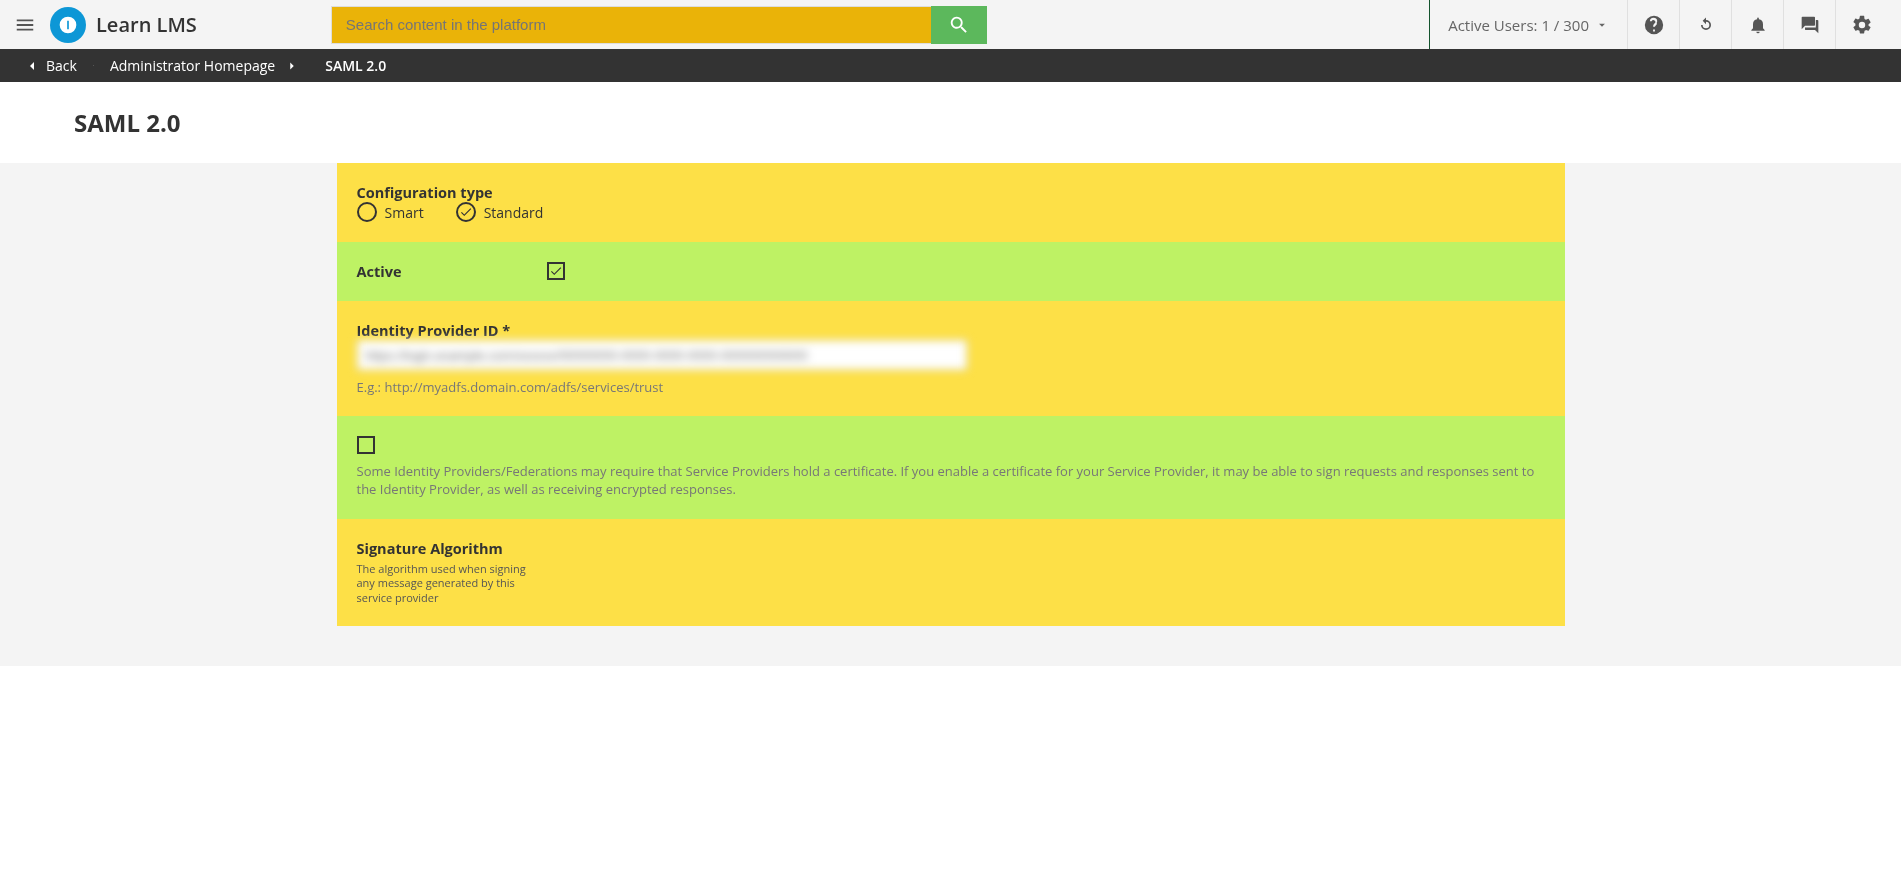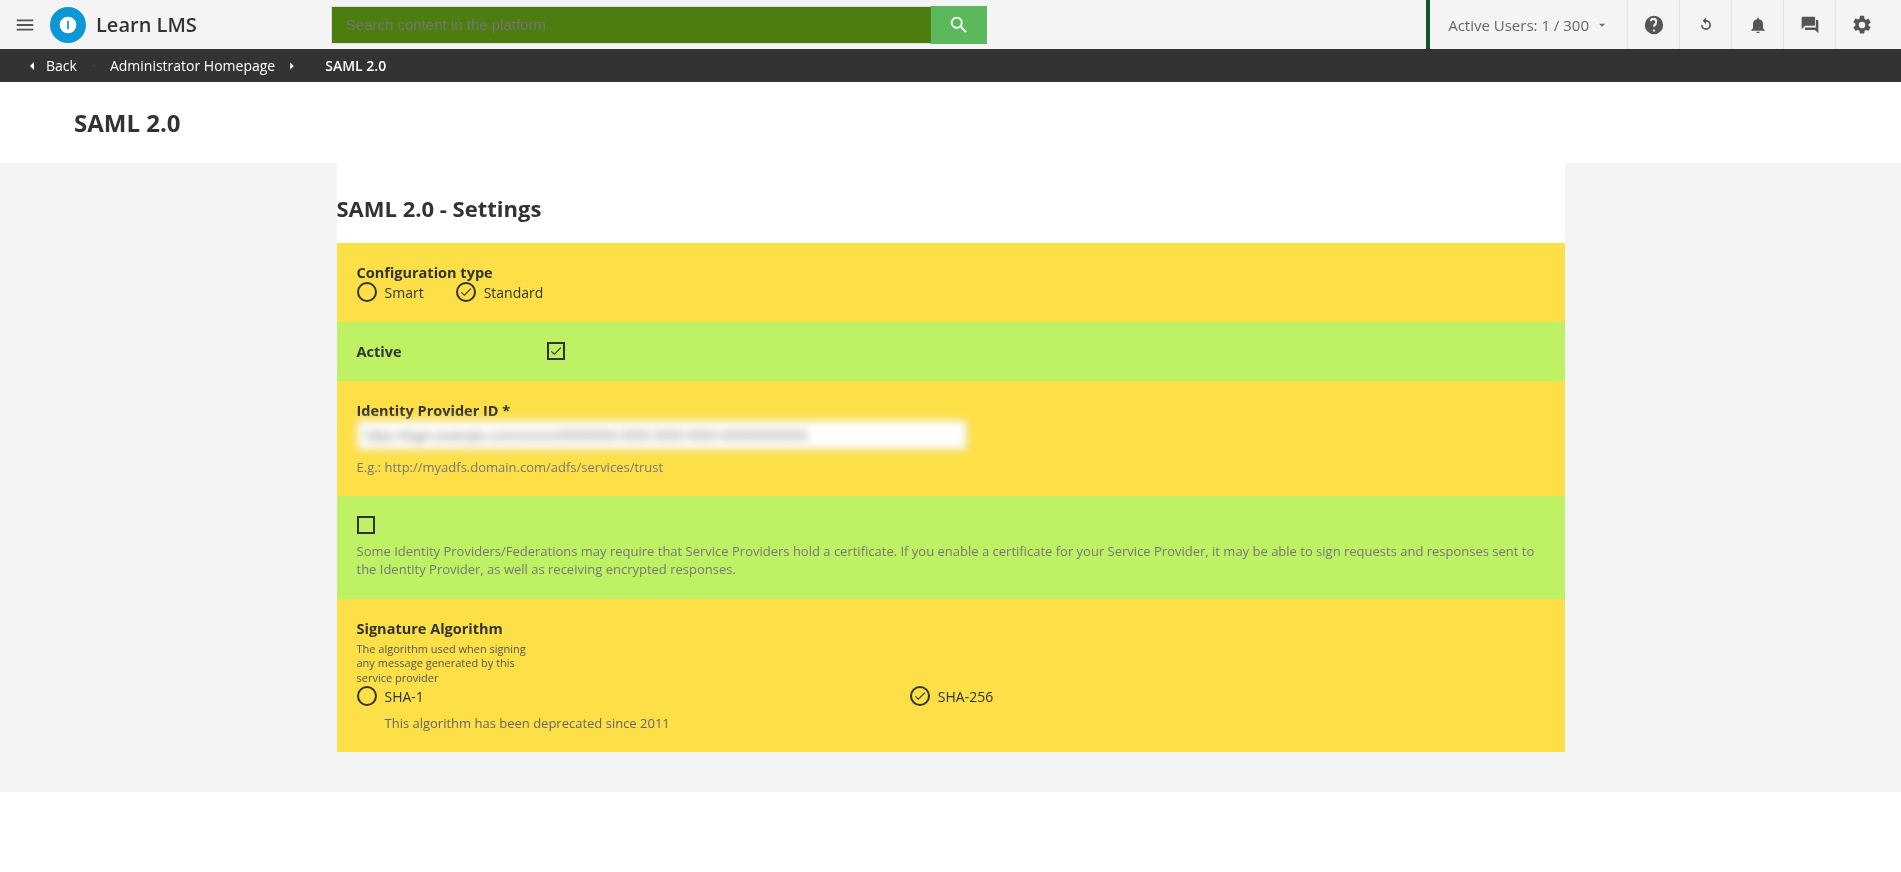--- a/index.html
+++ b/index.html
@@ -14,28 +14,28 @@
   .logo-wrap { display: flex; align-items: center; gap: 10px; }
   .logo-circle {
     width: 36px; height: 36px; border-radius: 50%;
     background: #0d97d6; display:flex; align-items:center; justify-content:center;
     color:#fff; font-weight:700;
   }
   .logo-text { font-size: 20px; font-weight: 600; color: #333; }
   .search-wrap { display:flex; margin-left: 120px; }
   .search-input {
     width: 600px; height: 38px; border: 1px solid #ddd; border-right:none;
-    padding: 0 14px; font-size: 15px; background:#4d7c0f; outline:none;
+    padding: 0 14px; font-size: 15px; background:#eab308; outline:none;
   }
   .search-btn {
     width: 56px; height: 38px; background: #5cb85c; border:none;
     display:flex; align-items:center; justify-content:center; cursor:pointer;
   }
   .header-right { margin-left:auto; display:flex; align-items:center; height:100%; }
-  .active-users { color:#666; font-size:15px; padding:0 18px; display:flex; align-items:center; gap:6px; border-left:4px solid #14532d; height:100%; }
+  .active-users { color:#666; font-size:15px; padding:0 18px; display:flex; align-items:center; gap:6px; border-left:1px solid #14532d; height:100%; }
   .header-icon { width:52px; height:100%; display:flex; align-items:center; justify-content:center; border-left:1px solid #e0e0e0; cursor:pointer; color:#555; }
   
   
   .breadcrumb-bar {
     height: 33px; background: #333; color:#fff;
     display:flex; align-items:center; padding:16px 24px; font-size:14px;
   }
   .back-link { display:flex; align-items:center; gap:6px; cursor:pointer; padding-right:16px; border-right:1px solid #555; height:100%; }
   .crumb { margin-left:16px; cursor:pointer; }
   .crumb-sep { margin:0 10px; }
@@ -162,21 +162,20 @@
   </span>
   <span class="crumb crumb-current">SAML 2.0</span>
 </div>
 
 <div class="page-title-bar">
   <h1 class="page-title">SAML 2.0</h1>
 </div>
 
 <div class="main">
   <div class="panel">
-    <h2 class="section-title">SAML 2.0 - Settings</h2>
 
     <div class="row odd">
       <div class="row-label">
           <div class="row-label-text">Configuration type</div>
         </div>
       <div class="row-content">
         <div class="radio-group">
           <div class="radio-item">
             <div class="radio-outer"></div>
             <span>Smart</span>
@@ -221,35 +220,16 @@
         <div class="checkbox"></div>
         <div class="help-text">Some Identity Providers/Federations may require that Service Providers hold a certificate. If you enable a certificate for your Service Provider, it may be able to sign requests and responses sent to the Identity Provider, as well as receiving encrypted responses.</div>
       </div>
     </div>
 
     <div class="row odd sig-row">
       <div class="row-label">
         <div class="row-label-text">Signature Algorithm</div>
         <div class="row-label-help">The algorithm used when signing any message generated by this service provider</div>
       </div>
-      <div class="row-content">
-        <div class="sig-option">
-          <div class="radio-item">
-            <div class="radio-outer"></div>
-            <span>SHA-1</span>
-          </div>
-          <div class="sig-help">This algorithm has been deprecated since 2011</div>
-        </div>
-        <div class="sig-option">
-          <div class="radio-item">
-            <div class="radio-outer checked">
-              <svg class="radio-check" viewBox="0 0 24 24">
-                  <path d="M9 16.17L4.83 12 3.41 13.41 9 19l12-12-1.41-1.41z"></path>
-                </svg>
-            </div>
-            <span>SHA-256</span>
-          </div>
-        </div>
-      </div>
     </div>
 
   </div>
 </div>
 
 </body></html>

